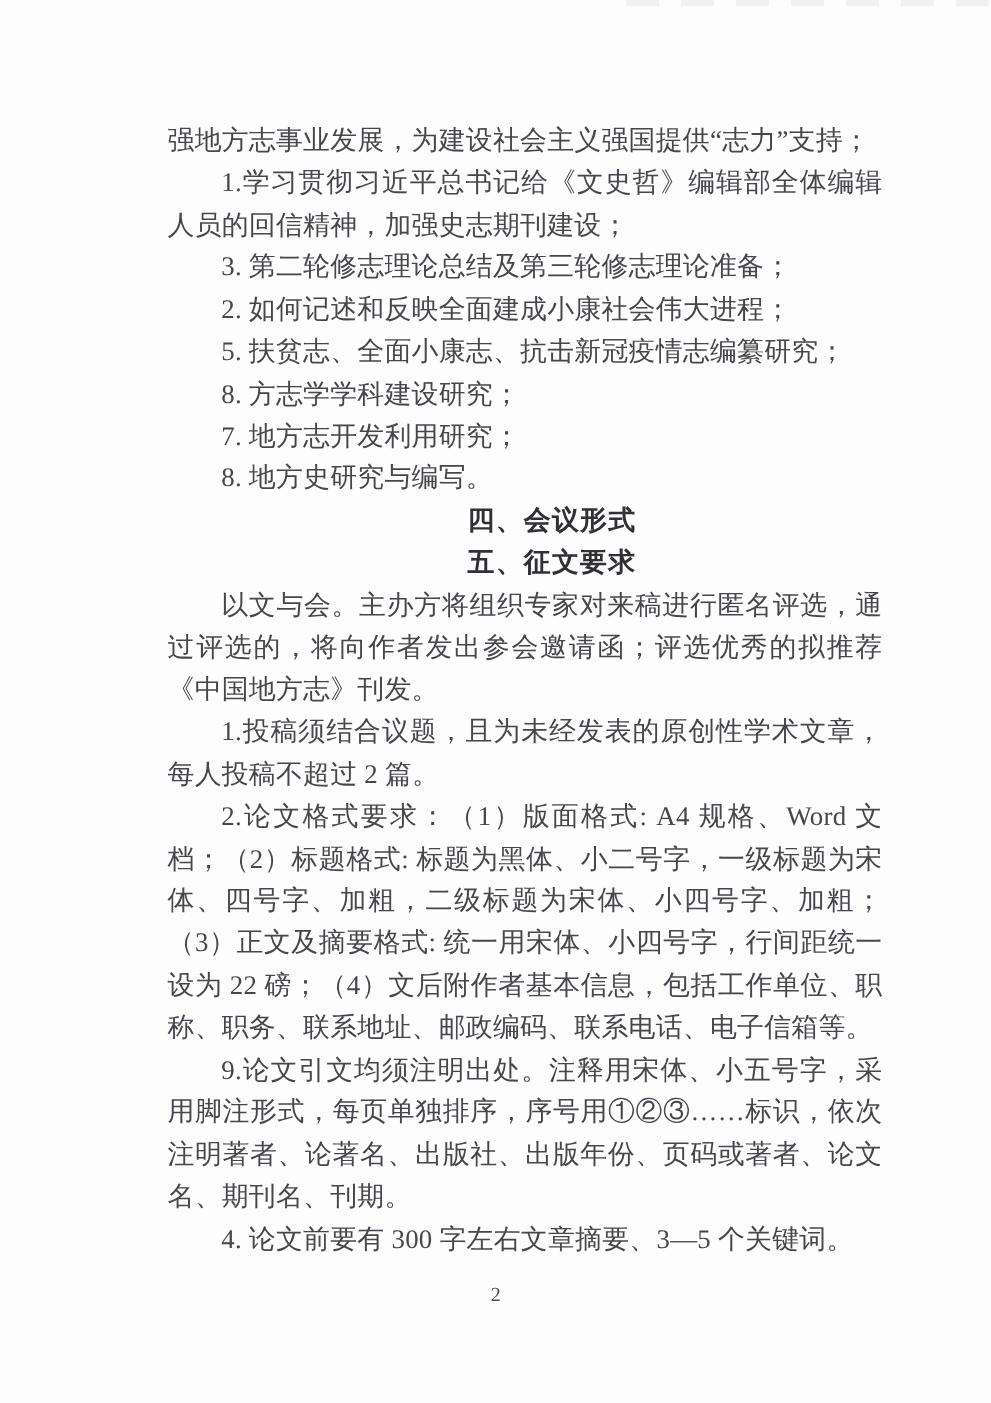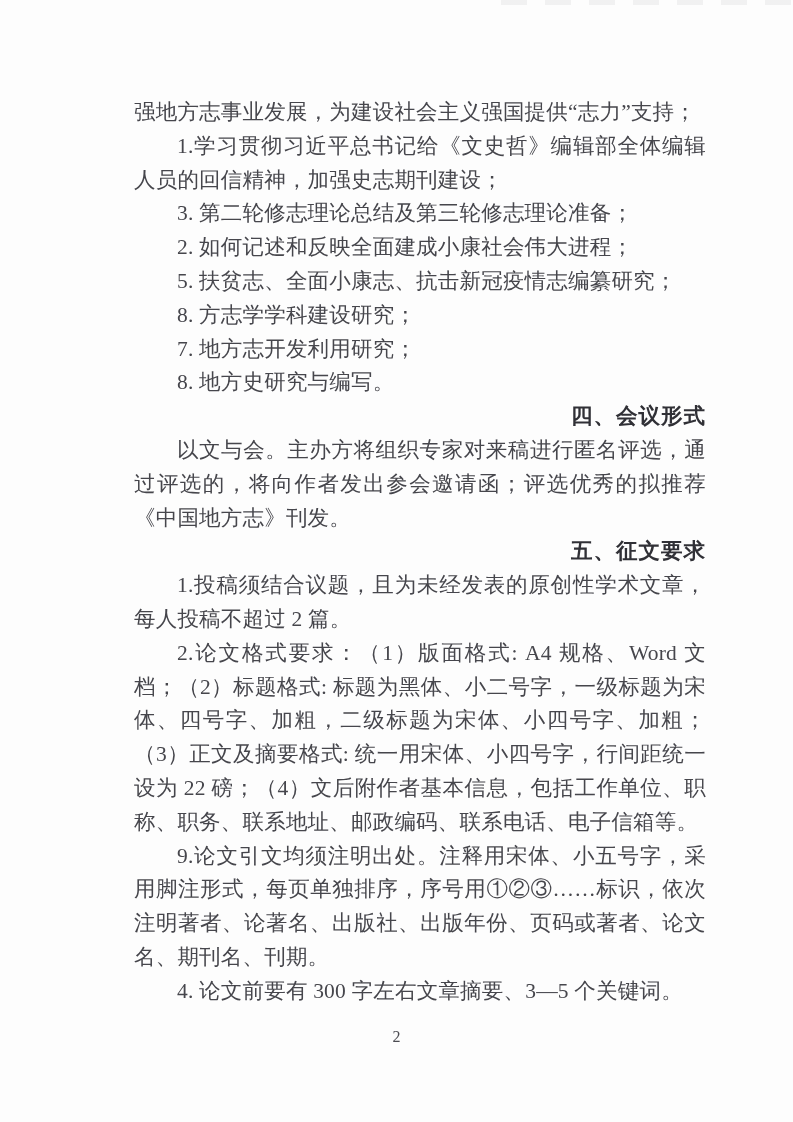--- a/index.html
+++ b/index.html
@@ -48,21 +48,21 @@
   p.block {
     margin: 0;
   }
   p.indent {
     text-indent: 2em;
   }
   p.heading {
     font-family: "Liberation Sans", "DejaVu Sans", sans-serif;
     font-weight: 700;
     color: #303036;
-    text-align: right;
+    text-align: center;
     letter-spacing: 1px;
   }
   .footer {
     position: absolute;
     top: 1028px;
     left: 0;
     width: 100%;
     text-align: center;
   }
   .page-number {
@@ -79,22 +79,22 @@
   <main class="content" id="content">
       <p class="block body">强地方志事业发展，为建设社会主义强国提供“志力”支持；</p>
       <p class="block body indent">1.学习贯彻习近平总书记给《文史哲》编辑部全体编辑人员的回信精神，加强史志期刊建设；</p>
       <p class="block body indent">3. 第二轮修志理论总结及第三轮修志理论准备；</p>
       <p class="block body indent">2. 如何记述和反映全面建成小康社会伟大进程；</p>
       <p class="block body indent">5. 扶贫志、全面小康志、抗击新冠疫情志编纂研究；</p>
       <p class="block body indent">8. 方志学学科建设研究；</p>
       <p class="block body indent">7. 地方志开发利用研究；</p>
       <p class="block body indent">8. 地方史研究与编写。</p>
       <p class="block heading indent">四、会议形式</p>
+      <p class="block heading indent">五、征文要求</p>
       <p class="block body indent">以文与会。主办方将组织专家对来稿进行匿名评选，通过评选的，将向作者发出参会邀请函；评选优秀的拟推荐《中国地方志》刊发。</p>
-      <p class="block heading indent">五、征文要求</p>
       <p class="block body indent">1.投稿须结合议题，且为未经发表的原创性学术文章，每人投稿不超过 2 篇。</p>
       <p class="block body indent">2.论文格式要求：（1）版面格式: A4 规格、Word 文档；（2）标题格式: 标题为黑体、小二号字，一级标题为宋体、四号字、加粗，二级标题为宋体、小四号字、加粗；（3）正文及摘要格式: 统一用宋体、小四号字，行间距统一设为 22 磅；（4）文后附作者基本信息，包括工作单位、职称、职务、联系地址、邮政编码、联系电话、电子信箱等。</p>
       <p class="block body indent">9.论文引文均须注明出处。注释用宋体、小五号字，采用脚注形式，每页单独排序，序号用①②③……标识，依次注明著者、论著名、出版社、出版年份、页码或著者、论文名、期刊名、刊期。</p>
       <p class="block body indent">4. 论文前要有 300 字左右文章摘要、3—5 个关键词。</p>
     </main>
   <footer class="footer">
     <span class="page-number">2</span>
   </footer>
 </div>
 

